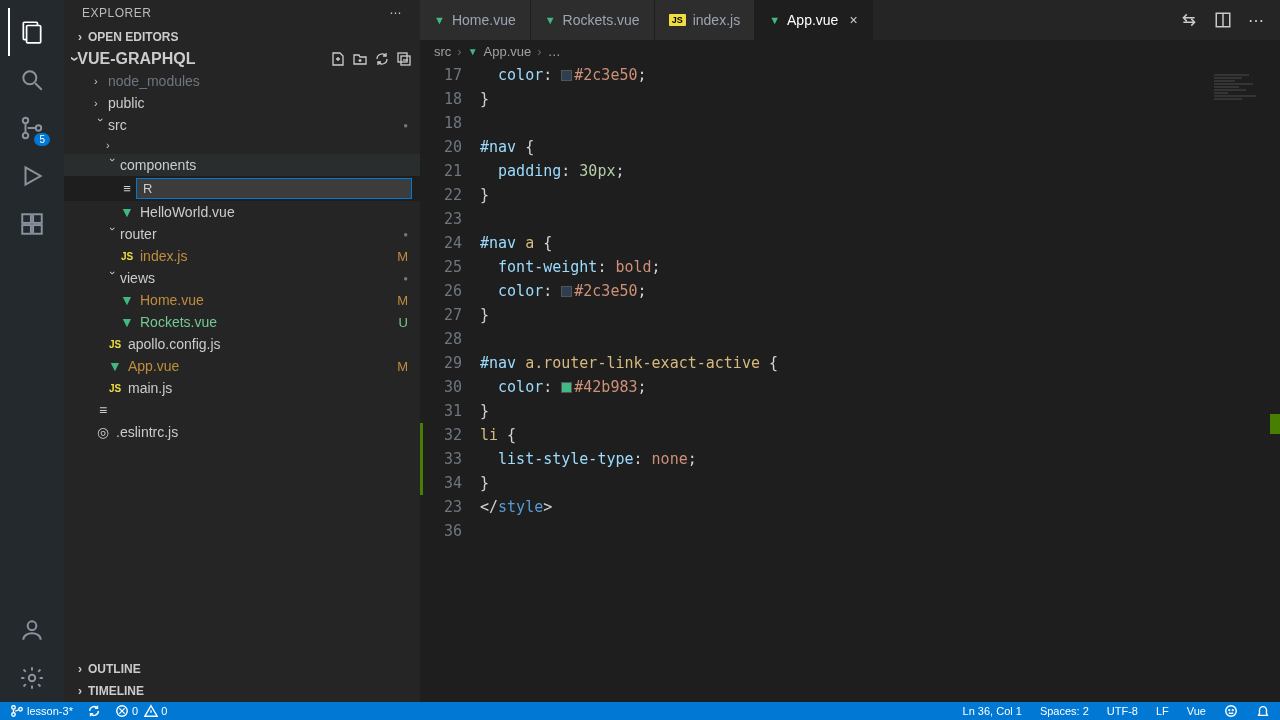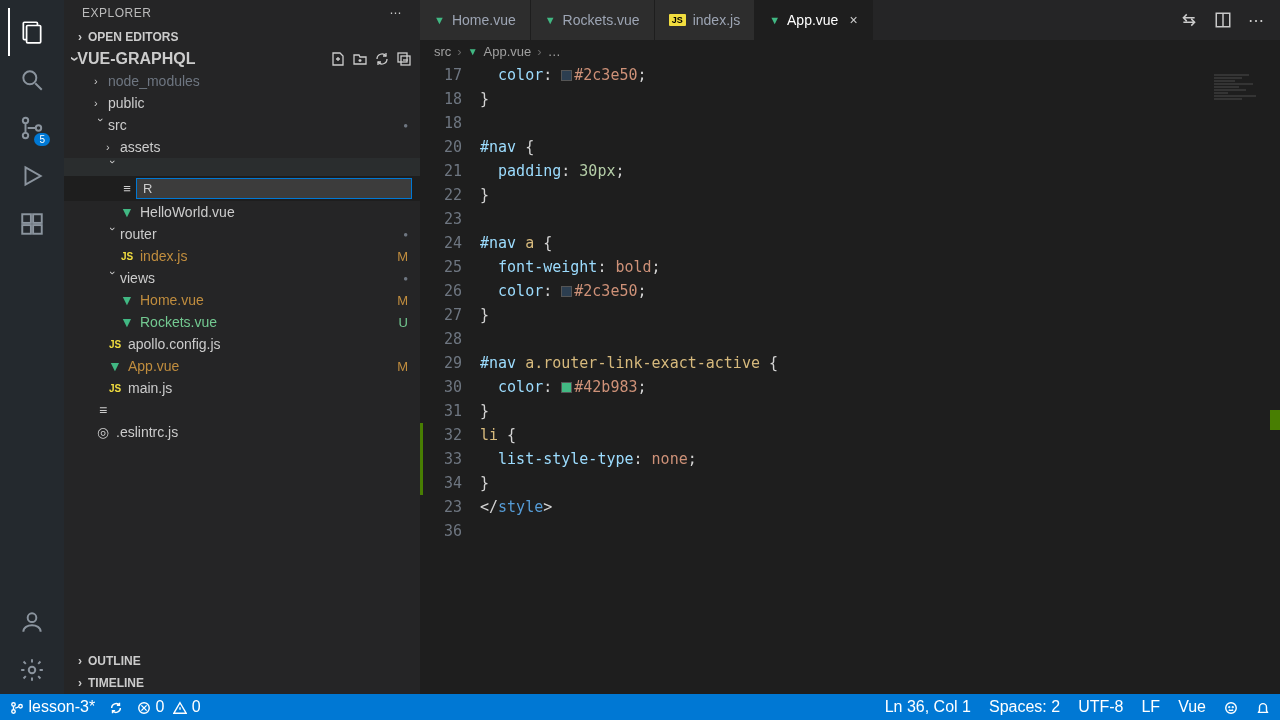--- a/index.html
+++ b/index.html
@@ -238,26 +238,26 @@
   height: 100%;
 }
 .overview-ruler .mark {
   position: absolute;
   right: 0;
   width: 10px;
   height: 20px;
   background: #487e02;
 }
 .status-bar {
-  height: 26px;
+  height: 18px;
   background: #0078d4;
   color: #ffffff;
   display: flex;
   align-items: center;
-  font-size: 16px;
+  font-size: 11px;
   padding: 0 10px;
   gap: 16px;
   text-align: center;
 }
 .status-bar .left { display: flex; align-items: center; gap: 14px; }
 .status-bar .right { margin-left: auto; display: flex; align-items: center; gap: 18px; }
 .status-bar span { cursor: pointer; }
 svg { display: block; }
 .git-change-bar {
   position: absolute;
@@ -370,24 +370,24 @@
           <span class="chev">›</span>
           <span class="label">public</span>
         </div>
       <div class="tree-item indent1">
           <span class="chev" style="transform:rotate(90deg);display:inline-block">›</span>
           <span class="label">src</span>
           <span class="dot">●</span>
         </div>
       <div class="tree-item indent2">
           <span class="chev">›</span>
-          <span class="label">assets</span>
         </div>
       <div class="tree-item indent2 selected">
           <span class="chev" style="transform:rotate(90deg);display:inline-block">›</span>
+          <span class="label">components</span>
         </div>
       <div class="new-file-input">
         <span class="ficon">≡</span>
         <input type="text" value="R" style="">
       </div>
       <div class="tree-item indent3">
           <span class="ficon" style="color:#41b883">▼</span>
           <span class="label">HelloWorld.vue</span>
         </div>
       <div class="tree-item indent2">

